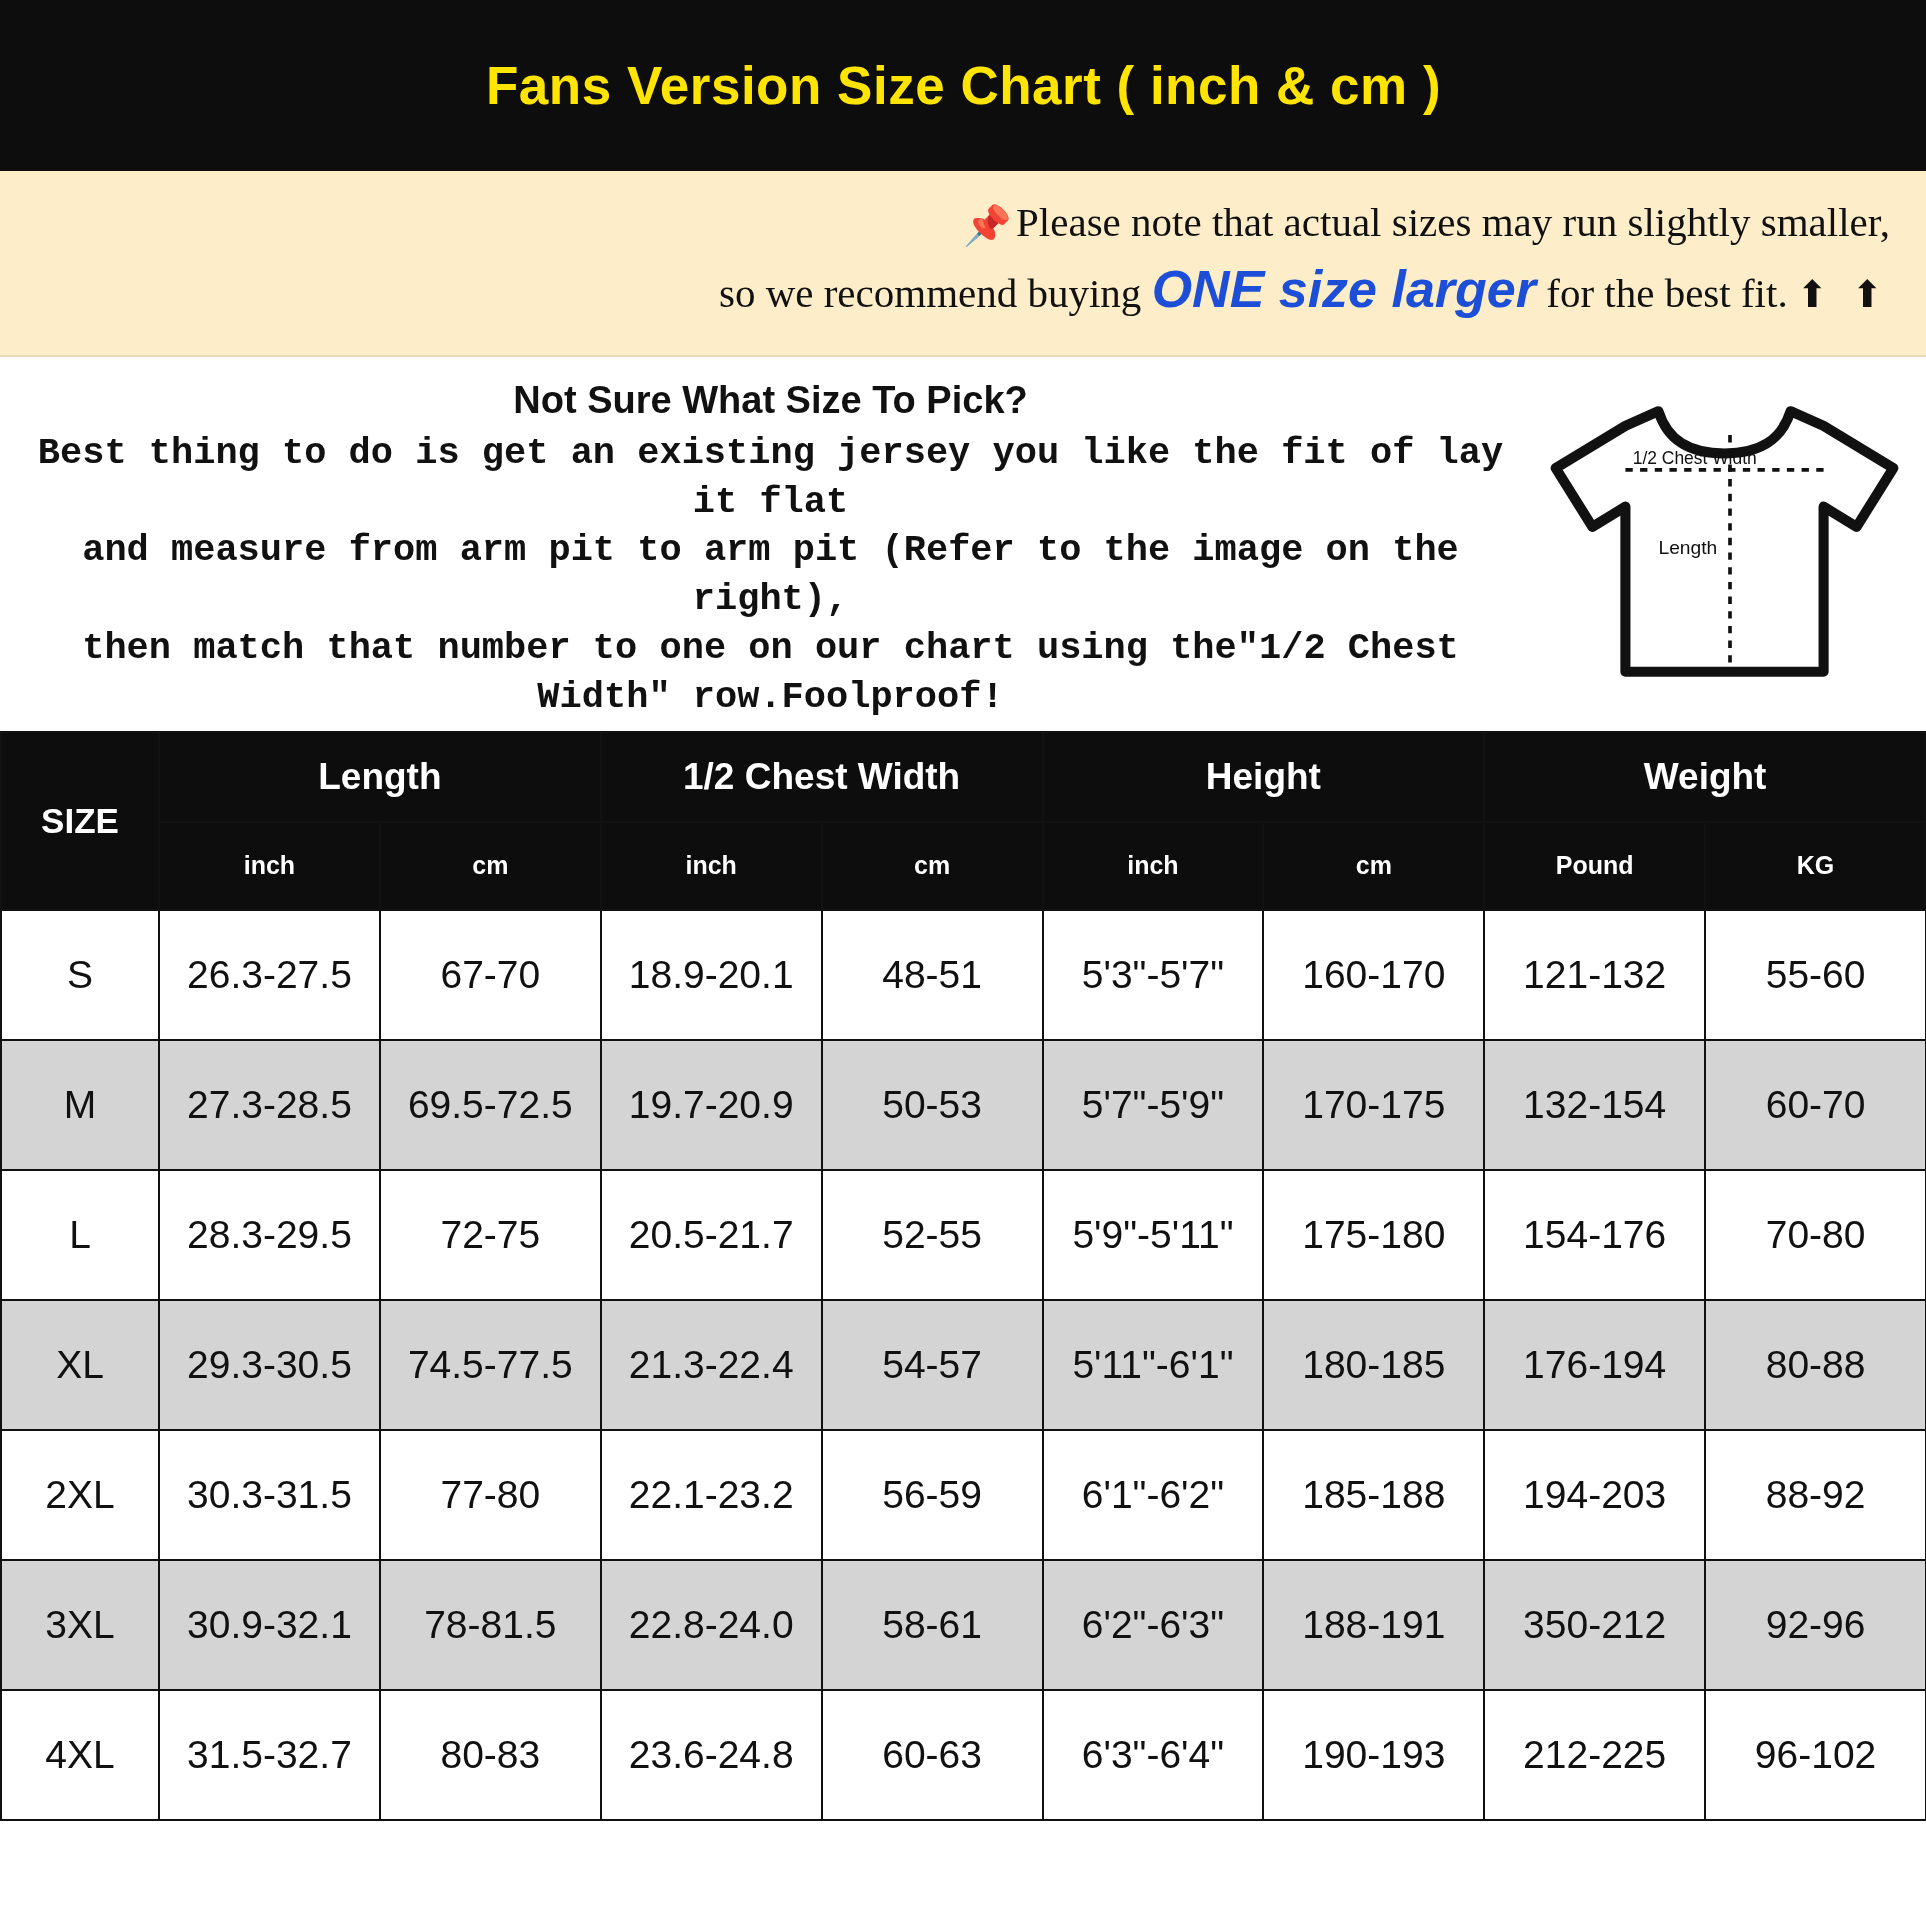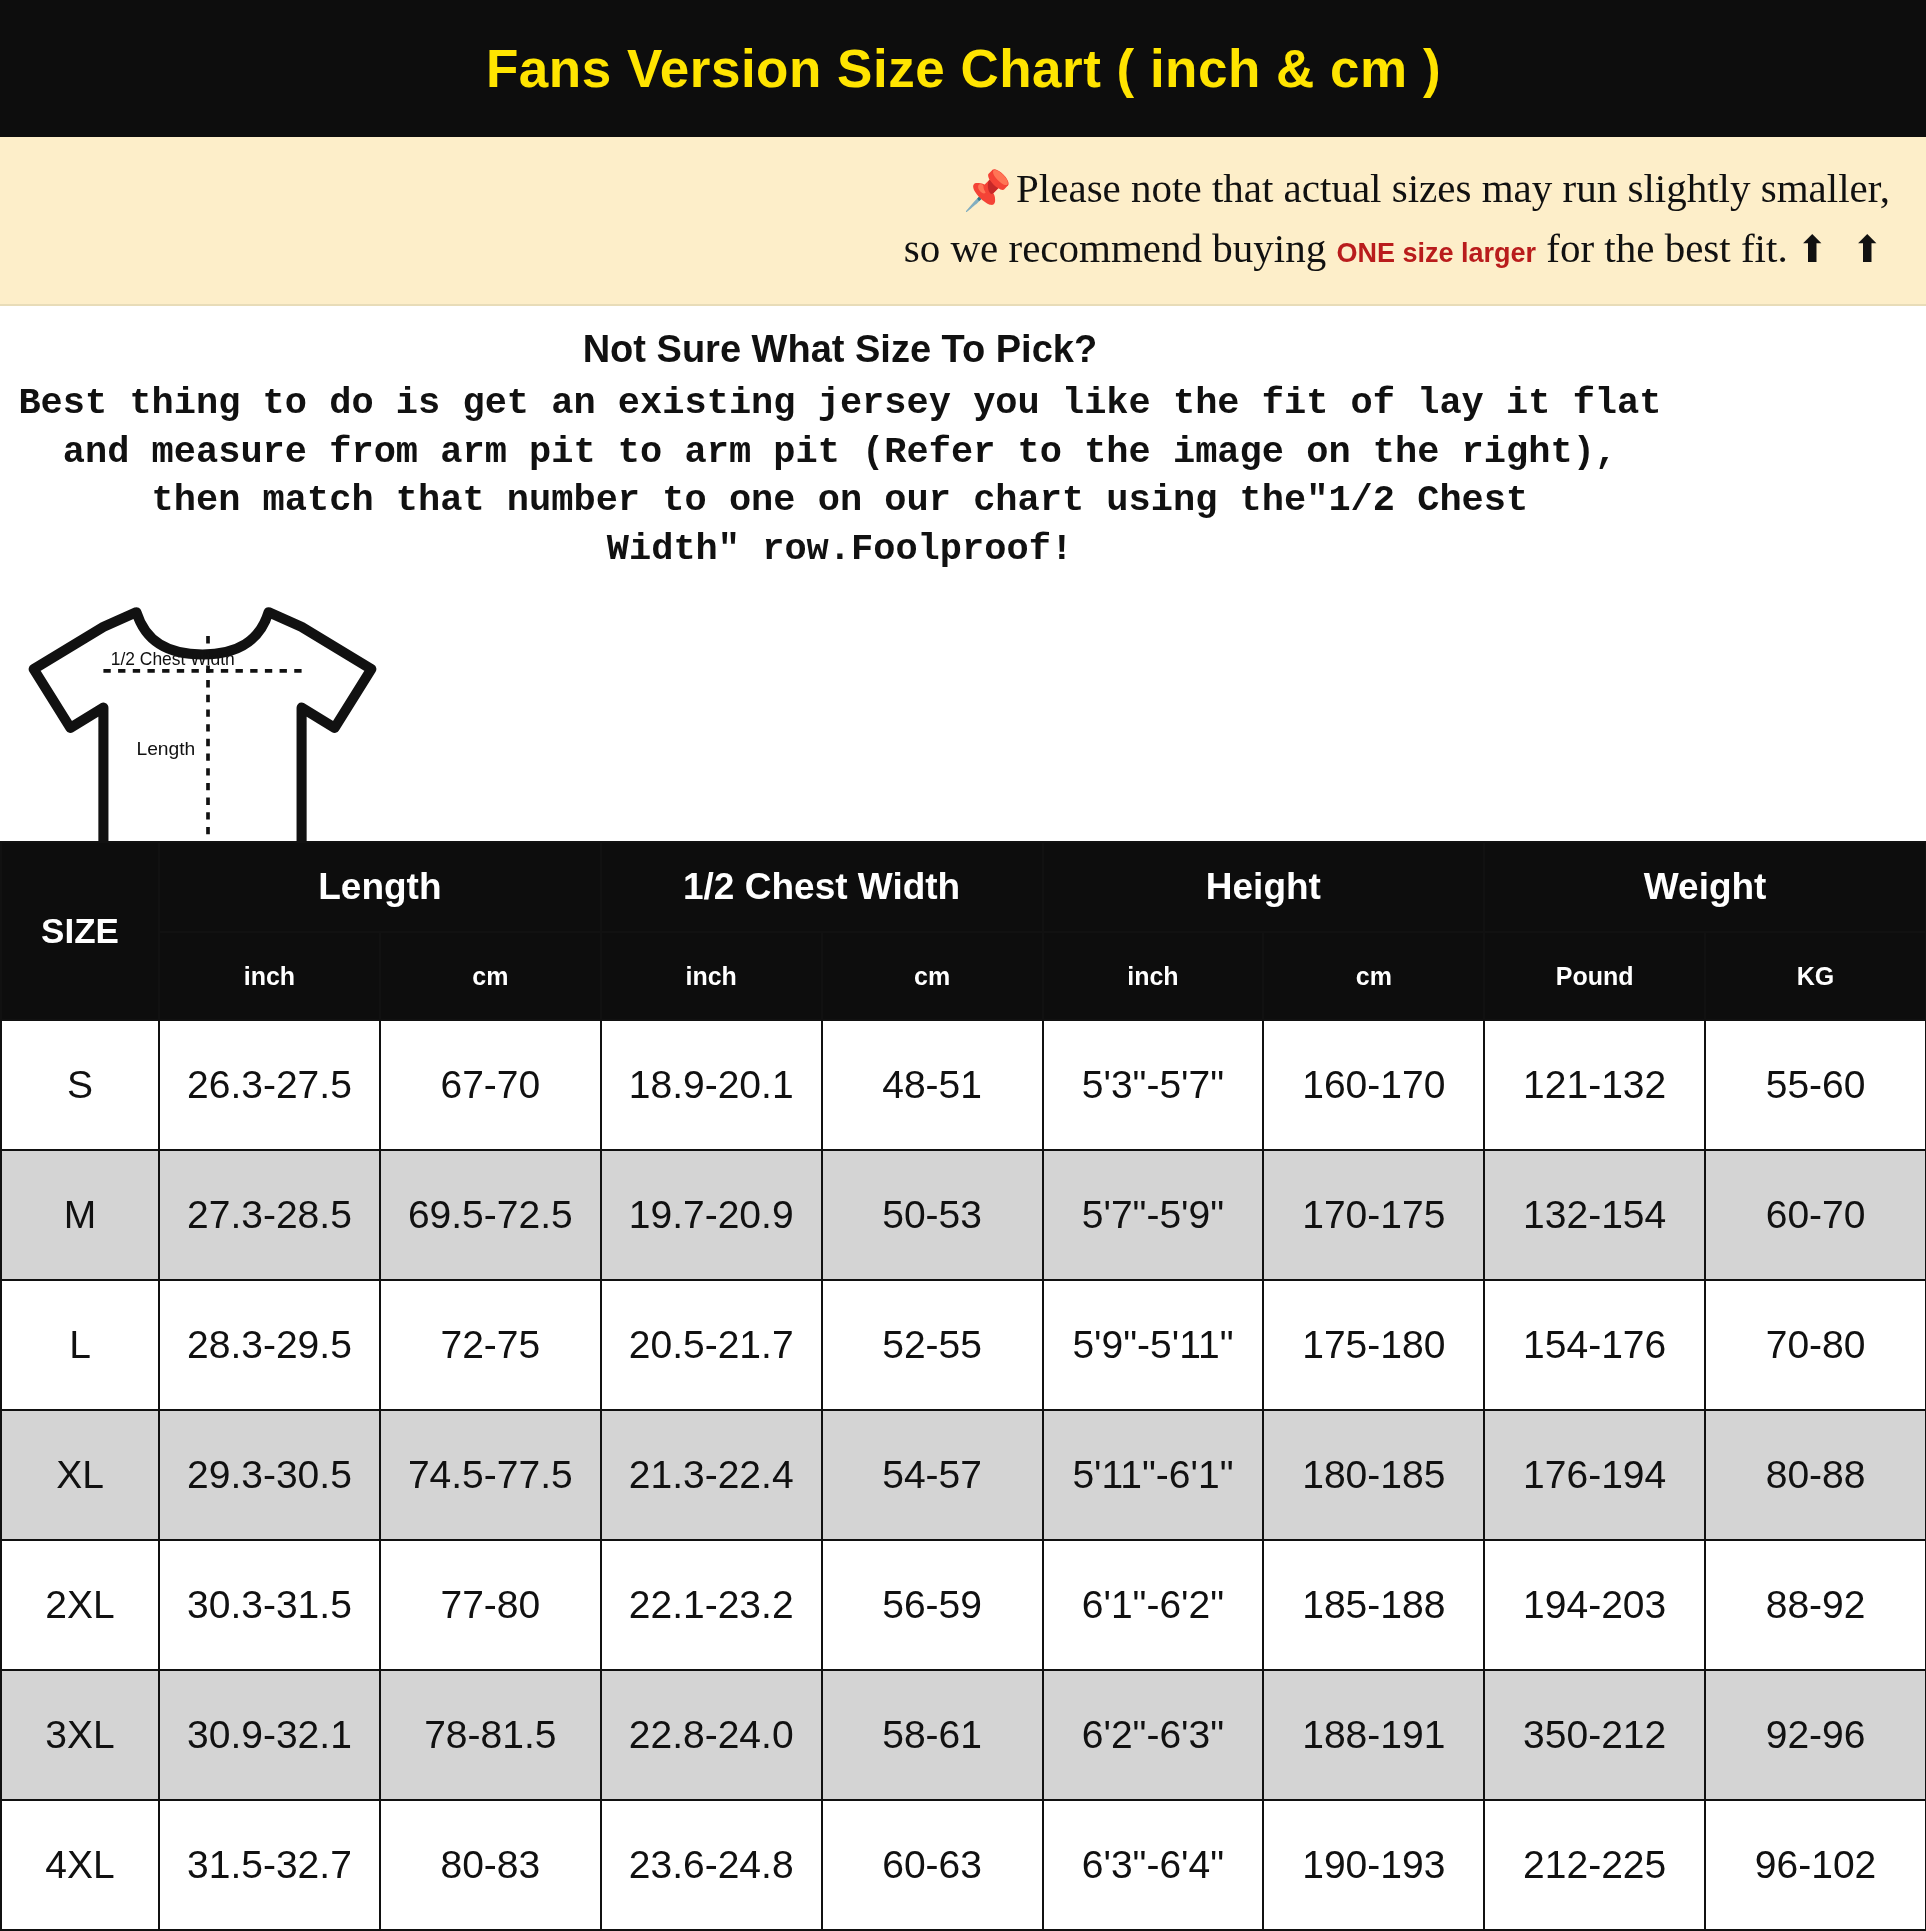--- a/index.html
+++ b/index.html
@@ -52,35 +52,36 @@
     line-height: 1.42;
     font-family: "Liberation Serif", serif;
     font-weight: 500;
   }
   .note-line .pin {
     font-size: 39px;
     vertical-align: -2.8px;
     margin-right: 3.7px;
   }
   .note-strong {
-    color: #b91c1c;
-    font-weight: bold;
-    font-family: "Liberation Sans", sans-serif;
-    font-size: 27px;
+    color: #1d4ed8;
+    font-weight: bold;
+    font-family: "Liberation Sans", sans-serif;
+    font-size: 52px;
+    font-style: italic;
   }
   .arrows {
     font-size: 37px;
     letter-spacing: 7.3px;
     margin-left: 9.2px;
   }
 
   
   .help-block {
     display: flex;
-    flex-direction: column;
+    flex-direction: row;
     align-items: flex-start;
     padding: 16.5px 9.2px 9.2px 9.2px;
     min-height: 349px;
   }
   .help-text {
     flex: 1 1 auto;
     text-align: center;
     padding: 5.5px 9.2px 0 9.2px;
   }
   .help-head {

